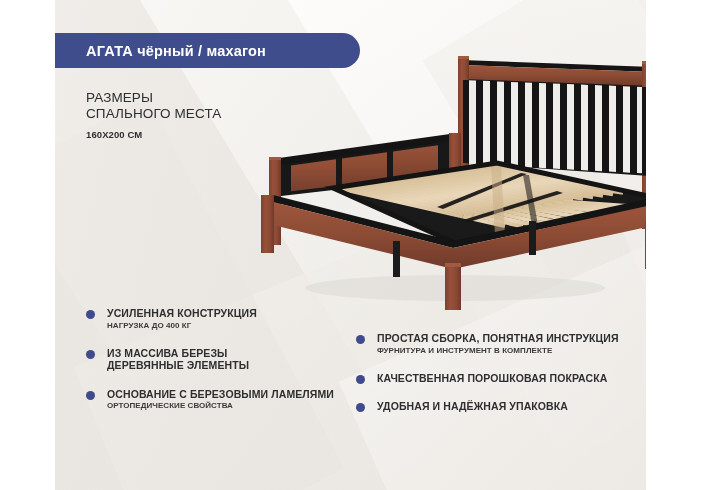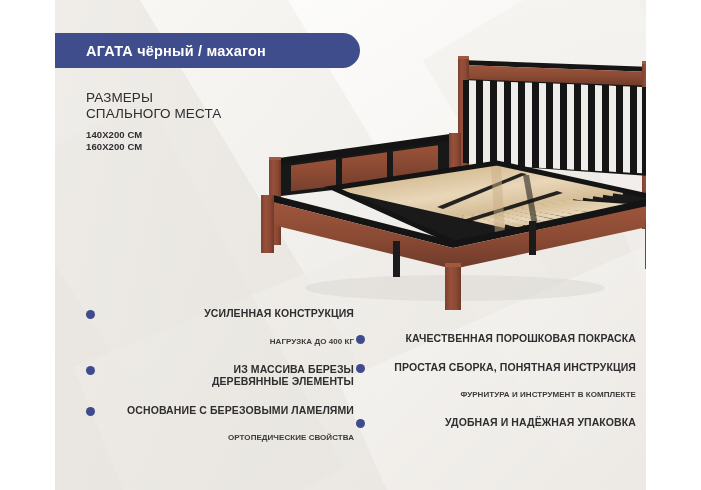--- a/index.html
+++ b/index.html
@@ -131,21 +131,21 @@
     font-weight: bold;
     line-height: 11.5px;
     letter-spacing: .1px;
   }
 
   
   .features { position: absolute; z-index: 6; }
   #features-left  { left: 31px;  top: 307px; width: 268px; }
   #features-right { left: 301px; top: 332px; width: 280px; }
 
-  .feat { position: relative; padding-left: 21px; margin-bottom: 16px; text-align: right; }
+  .feat { position: relative; padding-left: 21px; margin-bottom: 16px; }
   .feat:last-child { margin-bottom: 0; }
 
   .bullet {
     position: absolute;
     left: 0; top: 3px;
     width: 9px; height: 9px;
     border-radius: 50%;
     background: #3f4b8c;
   }
   .feat .title {
@@ -154,21 +154,21 @@
     font-weight: bold;
     line-height: 12.5px;
     letter-spacing: .1px;
   }
   .feat .sub {
     color: #3a3a3c;
     font-size: 8px;
     font-weight: bold;
     line-height: 10px;
     letter-spacing: .05px;
-    margin-top: 17px;
+    margin-top: 1px;
   }
 
   
   #bed {
     position: absolute;
     left: 150px;
     top: 45px;
     width: 470px;
     height: 265px;
     z-index: 4;
@@ -193,21 +193,20 @@
     <div id="title-banner">
       <span class="t">АГАТА чёрный / махагон</span>
     </div>
 
     <div id="dims">
       <div class="head">
         <div>РАЗМЕРЫ</div>
         <div>СПАЛЬНОГО МЕСТА</div>
       </div>
       <div class="sizes">
-        <div>140X200 СМ</div>
         <div>160X200 СМ</div>
       </div>
     </div>
 
     <div id="bed">
       <svg width="470" height="265" viewBox="0 0 470 265" xmlns="http://www.w3.org/2000/svg">
         <defs>
           <linearGradient id="woodV" x1="0" y1="0" x2="1" y2="0">
             <stop offset="0%" stop-color="#7d4230"></stop>
             <stop offset="35%" stop-color="#98503a"></stop>
@@ -370,30 +369,30 @@
         <div class="title">ОСНОВАНИЕ С БЕРЕЗОВЫМИ ЛАМЕЛЯМИ</div>
         <div class="sub">ОРТОПЕДИЧЕСКИЕ СВОЙСТВА</div>
       </div>
 
     </div>
 
     <div class="features" id="features-right">
 
       <div class="feat">
         <span class="bullet"></span>
-        <div class="title">КАЧЕСТВЕННАЯ ПОРОШКОВАЯ ПОКРАСКА</div>
-      </div>
-
-      <div class="feat">
-        <span class="bullet"></span>
         <div class="title">ПРОСТАЯ СБОРКА, ПОНЯТНАЯ ИНСТРУКЦИЯ</div>
         <div class="sub">ФУРНИТУРА И ИНСТРУМЕНТ В КОМПЛЕКТЕ</div>
       </div>
 
       <div class="feat">
         <span class="bullet"></span>
+        <div class="title">КАЧЕСТВЕННАЯ ПОРОШКОВАЯ ПОКРАСКА</div>
+      </div>
+
+      <div class="feat">
+        <span class="bullet"></span>
         <div class="title">УДОБНАЯ И НАДЁЖНАЯ УПАКОВКА</div>
       </div>
 
     </div>
 
   </div>
 </div>
 
 </body></html>

